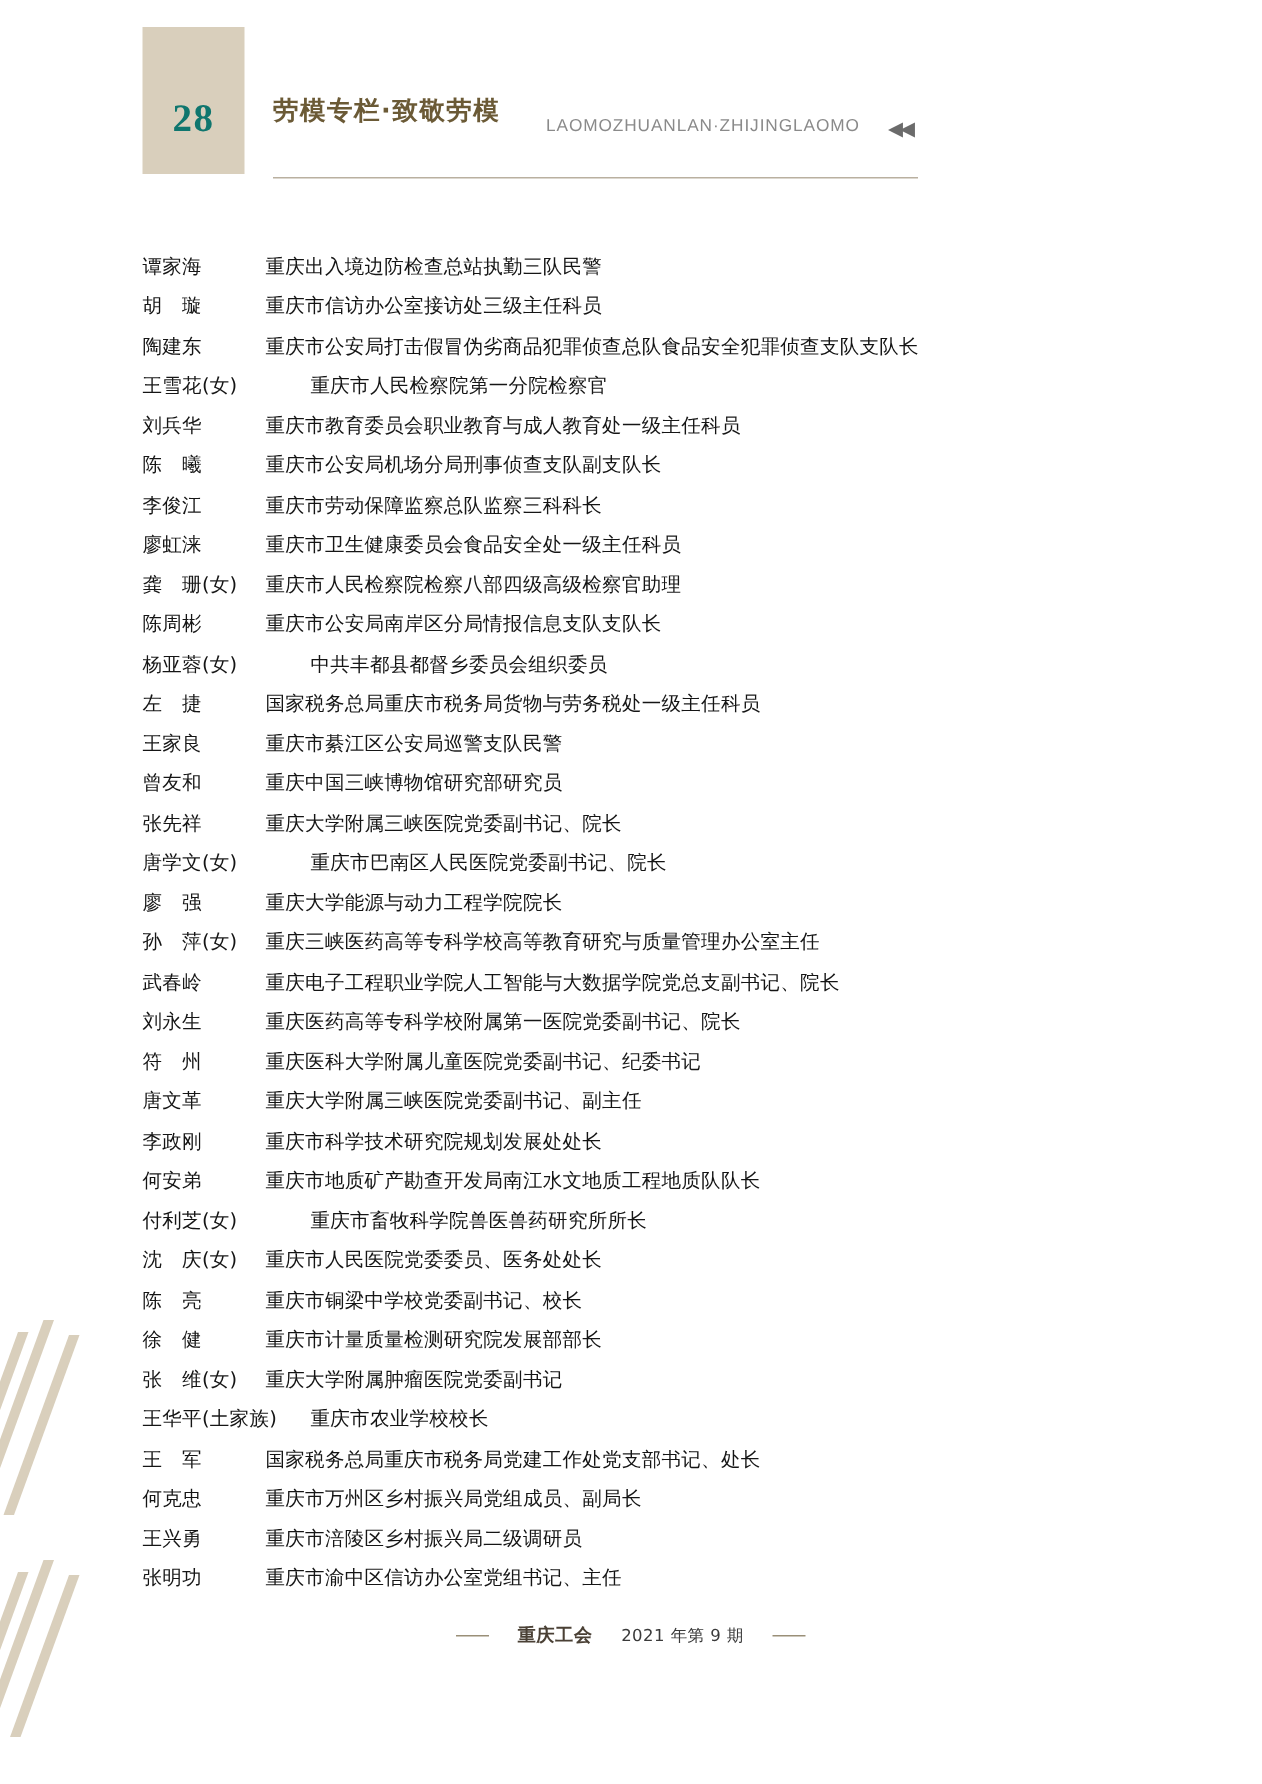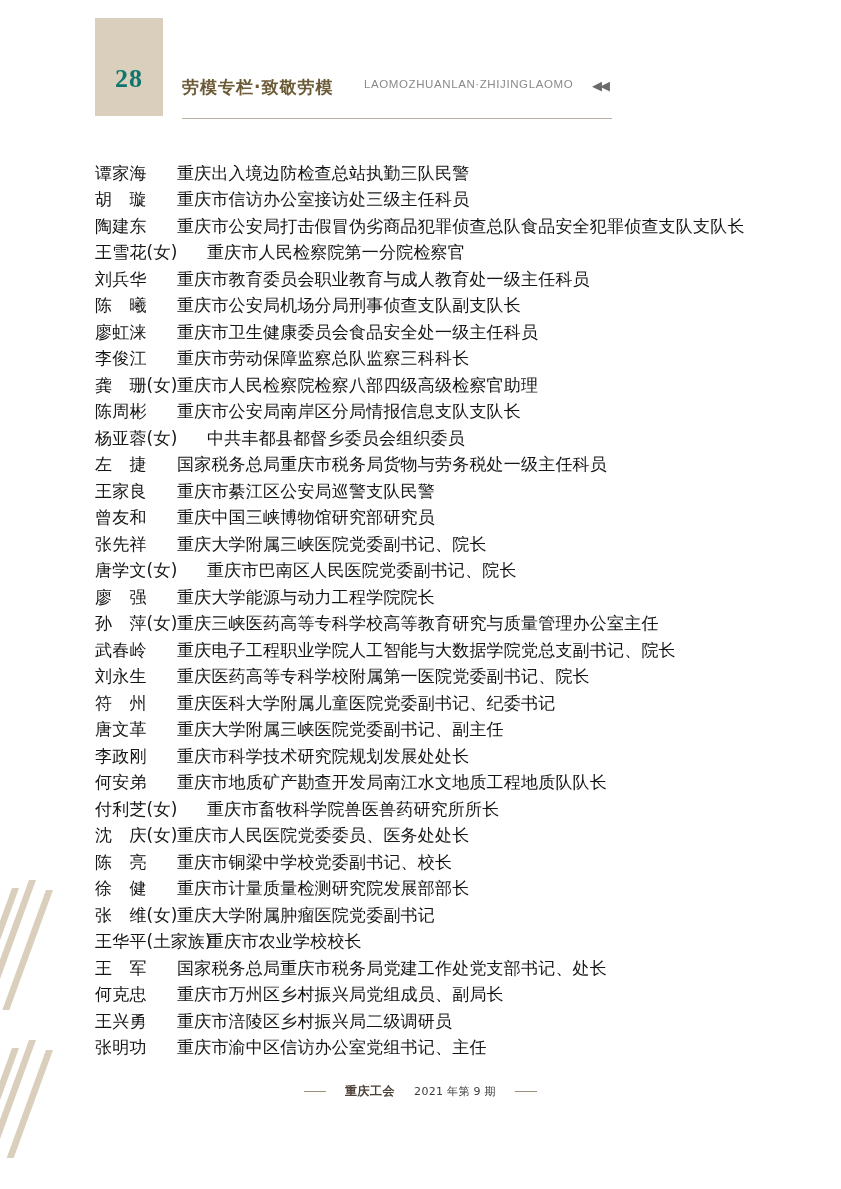--- a/index.html
+++ b/index.html
@@ -42,21 +42,21 @@
     text-align: center;
     font-family: "Liberation Serif", serif;
     font-size: 26px;
     font-weight: bold;
     color: #0f766e;
     letter-spacing: 1px;
   }
   .header-title-cn {
     position: absolute;
     left: 182px;
-    top: 76px;
+    top: 62px;
     font-family: "DejaVu Sans", sans-serif;
     font-size: 17px;
     font-weight: bold;
     color: #6b5a36;
     letter-spacing: 1px;
   }
   .header-title-en {
     position: absolute;
     left: 364px;
     top: 78px;
@@ -107,24 +107,24 @@
 
   
   .name-list {
     position: absolute;
     left: 95px;
     top: 160px;
     width: 660px;
   }
   .list-row {
     display: flex;
-    align-items: center;
+    align-items: flex-end;
     height: 26.5px;
     font-family: "DejaVu Sans", sans-serif;
-    font-size: 17px;
+    font-size: 13px;
     color: #151515;
     white-space: nowrap;
   }
   .row-name {
     width: 82px;
     flex: 0 0 auto;
     letter-spacing: 0.2px;
   }
   .row-name.wide {
     width: 112px;
@@ -207,26 +207,26 @@
     </div>
     <div class="list-row">
       <span class="row-name">刘兵华</span>
       <span class="row-title">重庆市教育委员会职业教育与成人教育处一级主任科员</span>
     </div>
     <div class="list-row">
       <span class="row-name">陈　曦</span>
       <span class="row-title">重庆市公安局机场分局刑事侦查支队副支队长</span>
     </div>
     <div class="list-row">
+      <span class="row-name">李俊江</span>
+      <span class="row-title">重庆市劳动保障监察总队监察三科科长</span>
+    </div>
+    <div class="list-row">
       <span class="row-name">廖虹涞</span>
       <span class="row-title">重庆市卫生健康委员会食品安全处一级主任科员</span>
-    </div>
-    <div class="list-row">
-      <span class="row-name">李俊江</span>
-      <span class="row-title">重庆市劳动保障监察总队监察三科科长</span>
     </div>
     <div class="list-row">
       <span class="row-name">龚　珊(女)</span>
       <span class="row-title">重庆市人民检察院检察八部四级高级检察官助理</span>
     </div>
     <div class="list-row">
       <span class="row-name">陈周彬</span>
       <span class="row-title">重庆市公安局南岸区分局情报信息支队支队长</span>
     </div>
     <div class="list-row">

